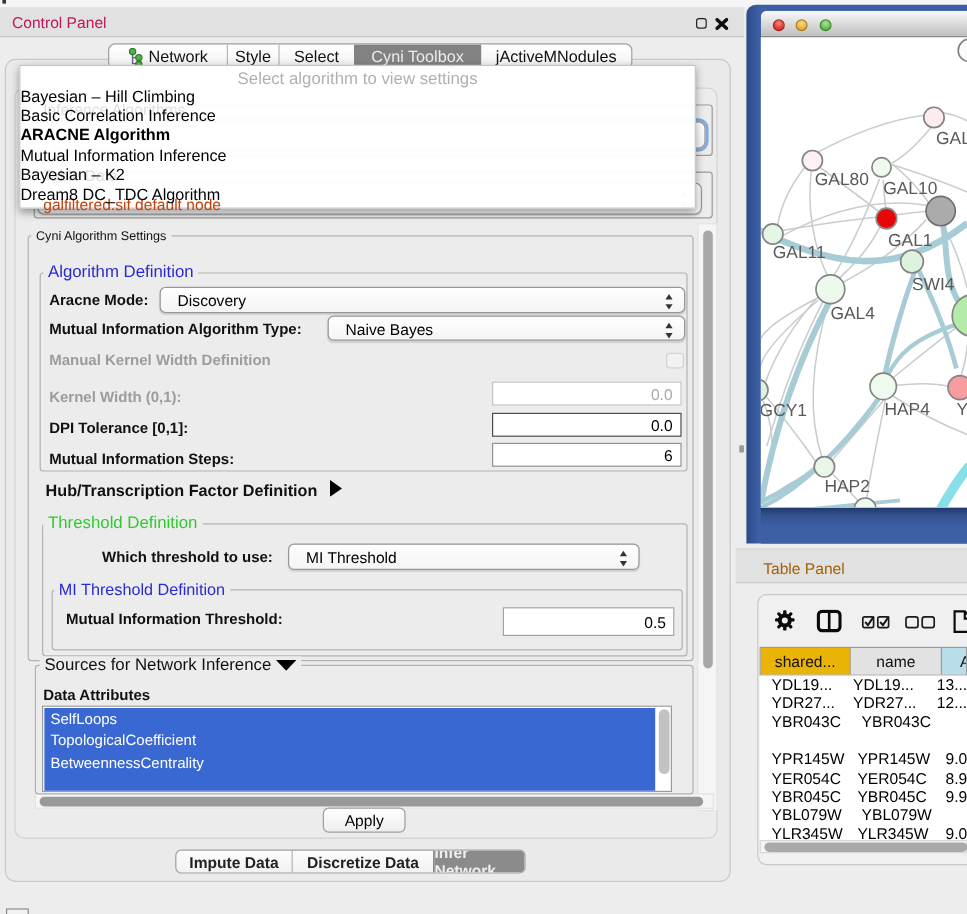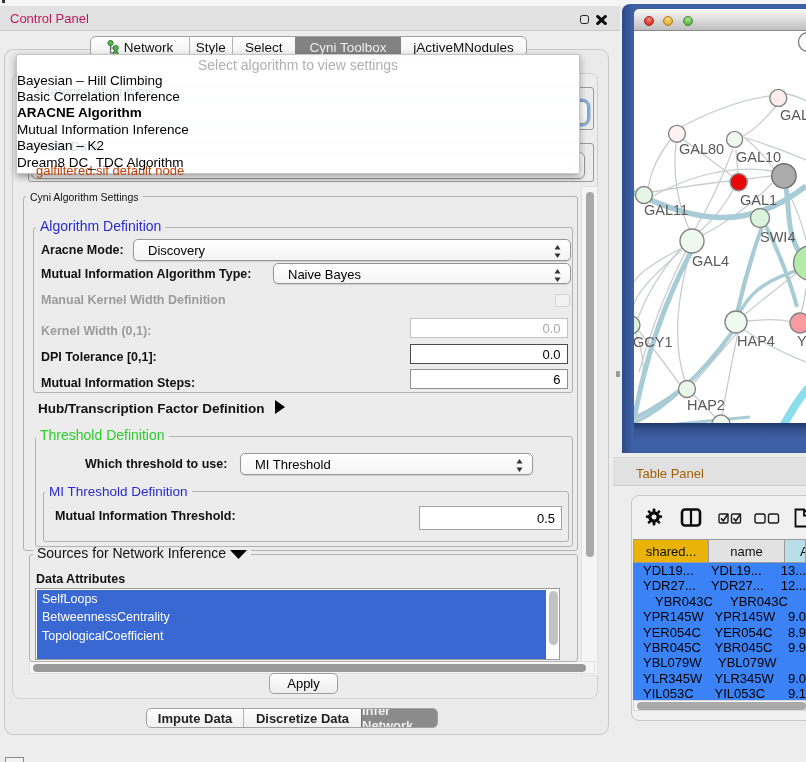--- a/index.html
+++ b/index.html
@@ -114,22 +114,22 @@
 <div class="tf" style="left:419px;top:506px;width:143px;height:24px;border:1px solid #a2a2a2;color:#000;padding:4px 6px 0 0;">0.5</div>
 
 <div class="gbox" style="left:29px;top:554px;width:549px;height:108px;"></div>
 <div class="gtitle" style="left:33px;top:547px;color:#111;font-size:14px;">Sources for Network Inference <svg style="vertical-align:-1px;" width="17" height="9" viewBox="0 0 17 9">
       <path d="M0 0 H17 L8.5 9 Z" fill="#000"></path>
     </svg></div>
 <div class="lbl" style="left:36px;top:572px;">Data Attributes</div>
 <div class="abs" style="left:35px;top:588px;width:525px;height:72px;background:#fff;border:1px solid #9a9a9a;overflow:hidden;">
   <div style="position:absolute;left:1px;top:1px;width:509px;height:74px;background:#3a68d2;color:#fff;font-size:12.5px;">
     <div style="padding:2px 0 0 5px;height:18.3px;">SelfLoops</div>
+    <div style="padding:2px 0 0 5px;height:18.3px;">TopologicalCoefficient</div>
     <div style="padding:2px 0 0 5px;height:18.3px;">BetweennessCentrality</div>
-    <div style="padding:2px 0 0 5px;height:18.3px;">TopologicalCoefficient</div>
     <div style="padding:2px 0 0 4px;height:18.3px;margin-top:16px;">gal4RGexp</div>
   </div>
   <div style="position:absolute;right:1px;top:2px;width:9px;height:54px;background:#c2c2c2;border-radius:4.5px;"></div>
 </div>
 
 <div class="abs" style="left:269px;top:672.5px;width:69px;height:21px;background:linear-gradient(#ffffff,#ededed);border:1px solid #9e9e9e;border-radius:5px;text-align:center;font-size:13px;padding-top:2px;color:#000;">Apply</div>
 
 <div class="abs" style="left:146px;top:708px;width:292px;height:20px;display:flex;border:1px solid #a2a2a2;border-radius:5px;overflow:hidden;background:linear-gradient(#fdfdfd,#f1f1f1);font-size:13px;font-weight:bold;color:#222;">
   <div style="width:97px;display:flex;align-items:center;justify-content:center;border-right:1px solid #b5b5b5;">Impute Data</div>
   <div style="width:118px;display:flex;align-items:center;justify-content:center;border-right:1px solid #6f6f6f;">Discretize Data</div>
@@ -268,37 +268,37 @@
       <rect x="123.5" y="6" width="10" height="9" rx="2"></rect>
     <path d="M150.5 1.5 h8.5 l6 6 v11 h-14.5 Z M159 1.5 v6 h6" stroke="#0a0a0a" stroke-width="1.8"></path>
   </g>
 </svg>
 
 <div class="abs" style="left:633px;top:539px;width:173px;height:24px;border:1px solid #9b9b9b;display:flex;font-size:13px;color:#111;">
   <div style="width:75px;background:#eab308;border-right:1px solid #9b9b9b;text-align:center;padding-top:4px;">shared...</div>
   <div style="width:76px;background:#e2e2e2;border-right:1px solid #9b9b9b;text-align:center;padding-top:4px;">name</div>
   <div style="flex:1;background:#b9dde9;padding-top:4px;padding-left:15px;overflow:hidden;white-space:nowrap;">Avera</div>
 </div>
-<div class="abs" style="left:633px;top:563px;width:173px;height:138px;background:#3b82f6;font-size:13px;color:#000;overflow:hidden;">
+<div class="abs" style="left:633px;top:563px;width:173px;height:138px;background:#ffffff;font-size:13px;color:#000;overflow:hidden;">
   <div style="display:flex;height:15.4px;">
       <div style="width:76px;padding-left:10px;overflow:hidden;">YDL19...</div>
       <div style="width:76px;padding-left:9px;overflow:hidden;">YDL19...</div>
       <div style="padding-left:10px;white-space:nowrap;">13...</div>
     </div>
   <div style="display:flex;height:15.4px;">
       <div style="width:76px;padding-left:10px;overflow:hidden;">YDR27...</div>
       <div style="width:76px;padding-left:9px;overflow:hidden;">YDR27...</div>
       <div style="padding-left:10px;white-space:nowrap;">12...</div>
     </div>
-  <div style="display:flex;height:15.4px;padding-left:12px;">
+  <div style="display:flex;height:15.4px;">
       <div style="width:76px;padding-left:10px;overflow:hidden;">YBR043C</div>
       <div style="width:76px;padding-left:9px;overflow:hidden;">YBR043C</div>
       <div></div>
     </div>
-  <div style="display:flex;height:15.4px;">
+  <div style="display:flex;height:15.4px;margin-top:16px;">
       <div style="width:76px;padding-left:10px;overflow:hidden;">YPR145W</div>
       <div style="width:76px;padding-left:9px;overflow:hidden;">YPR145W</div>
       <div style="padding-left:10px;white-space:nowrap;">9.0</div>
     </div>
   <div style="display:flex;height:15.4px;">
       <div style="width:76px;padding-left:10px;overflow:hidden;">YER054C</div>
       <div style="width:76px;padding-left:9px;overflow:hidden;">YER054C</div>
       <div style="padding-left:10px;white-space:nowrap;">8.9</div>
     </div>
   <div style="display:flex;height:15.4px;">

